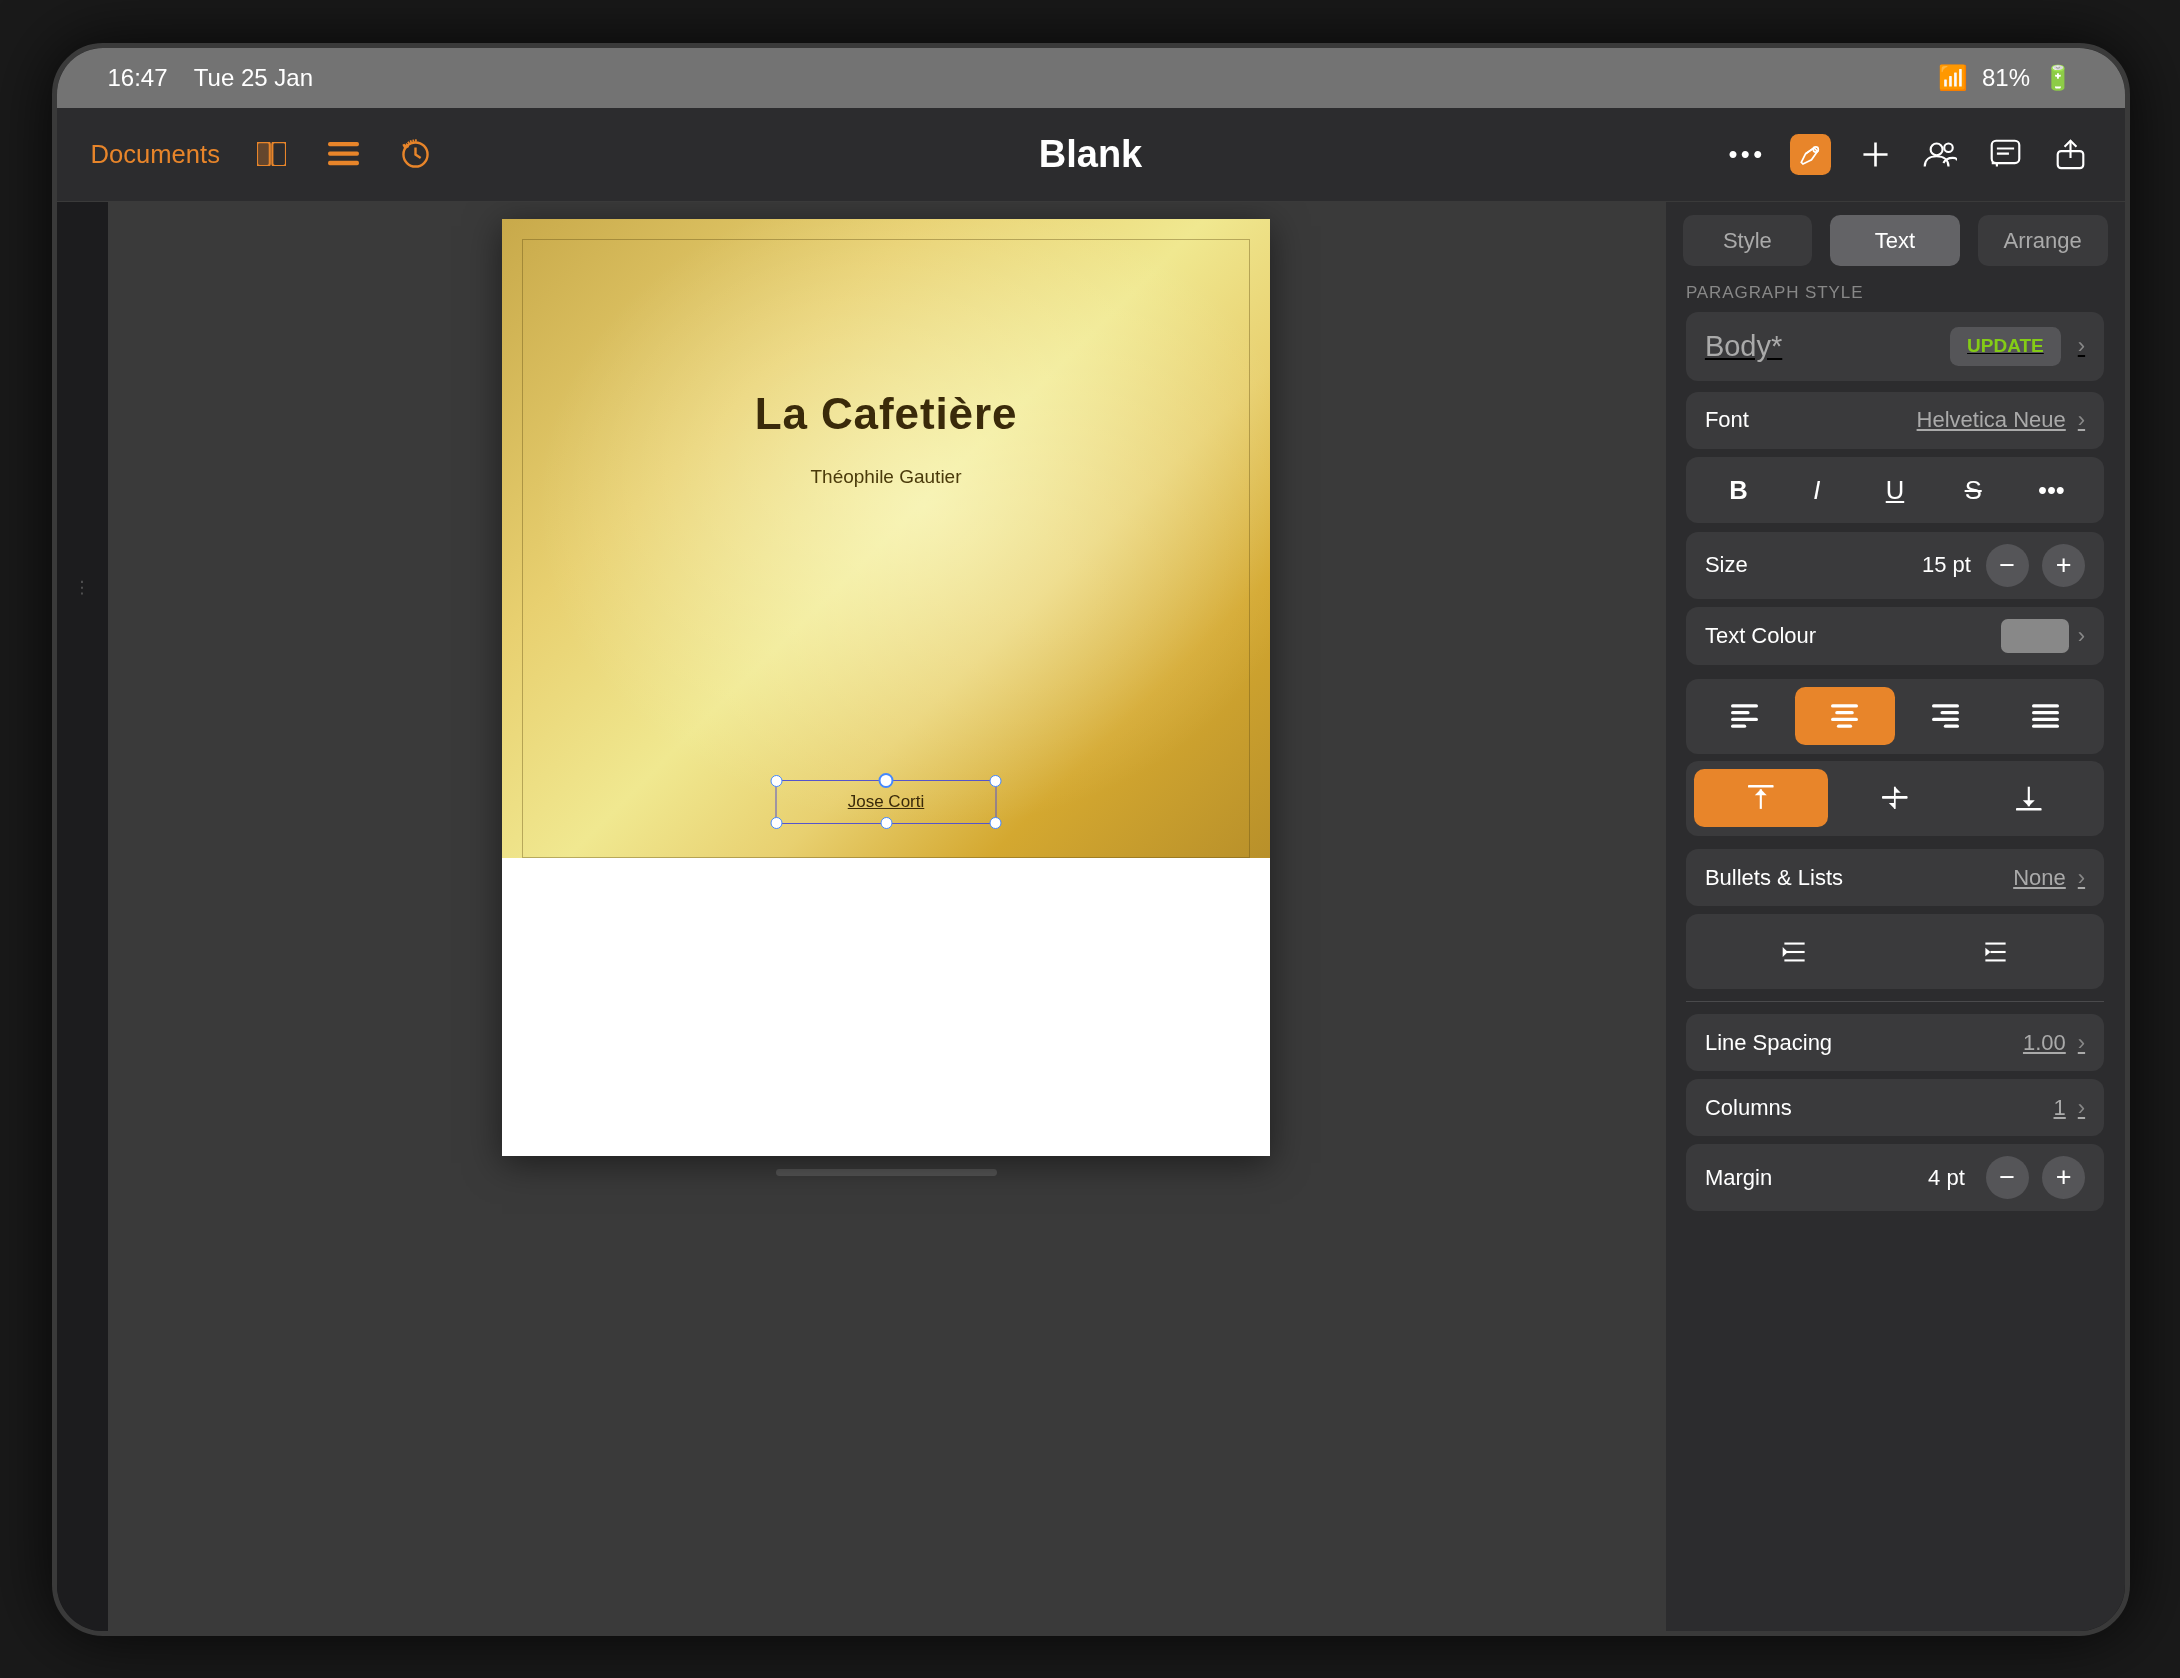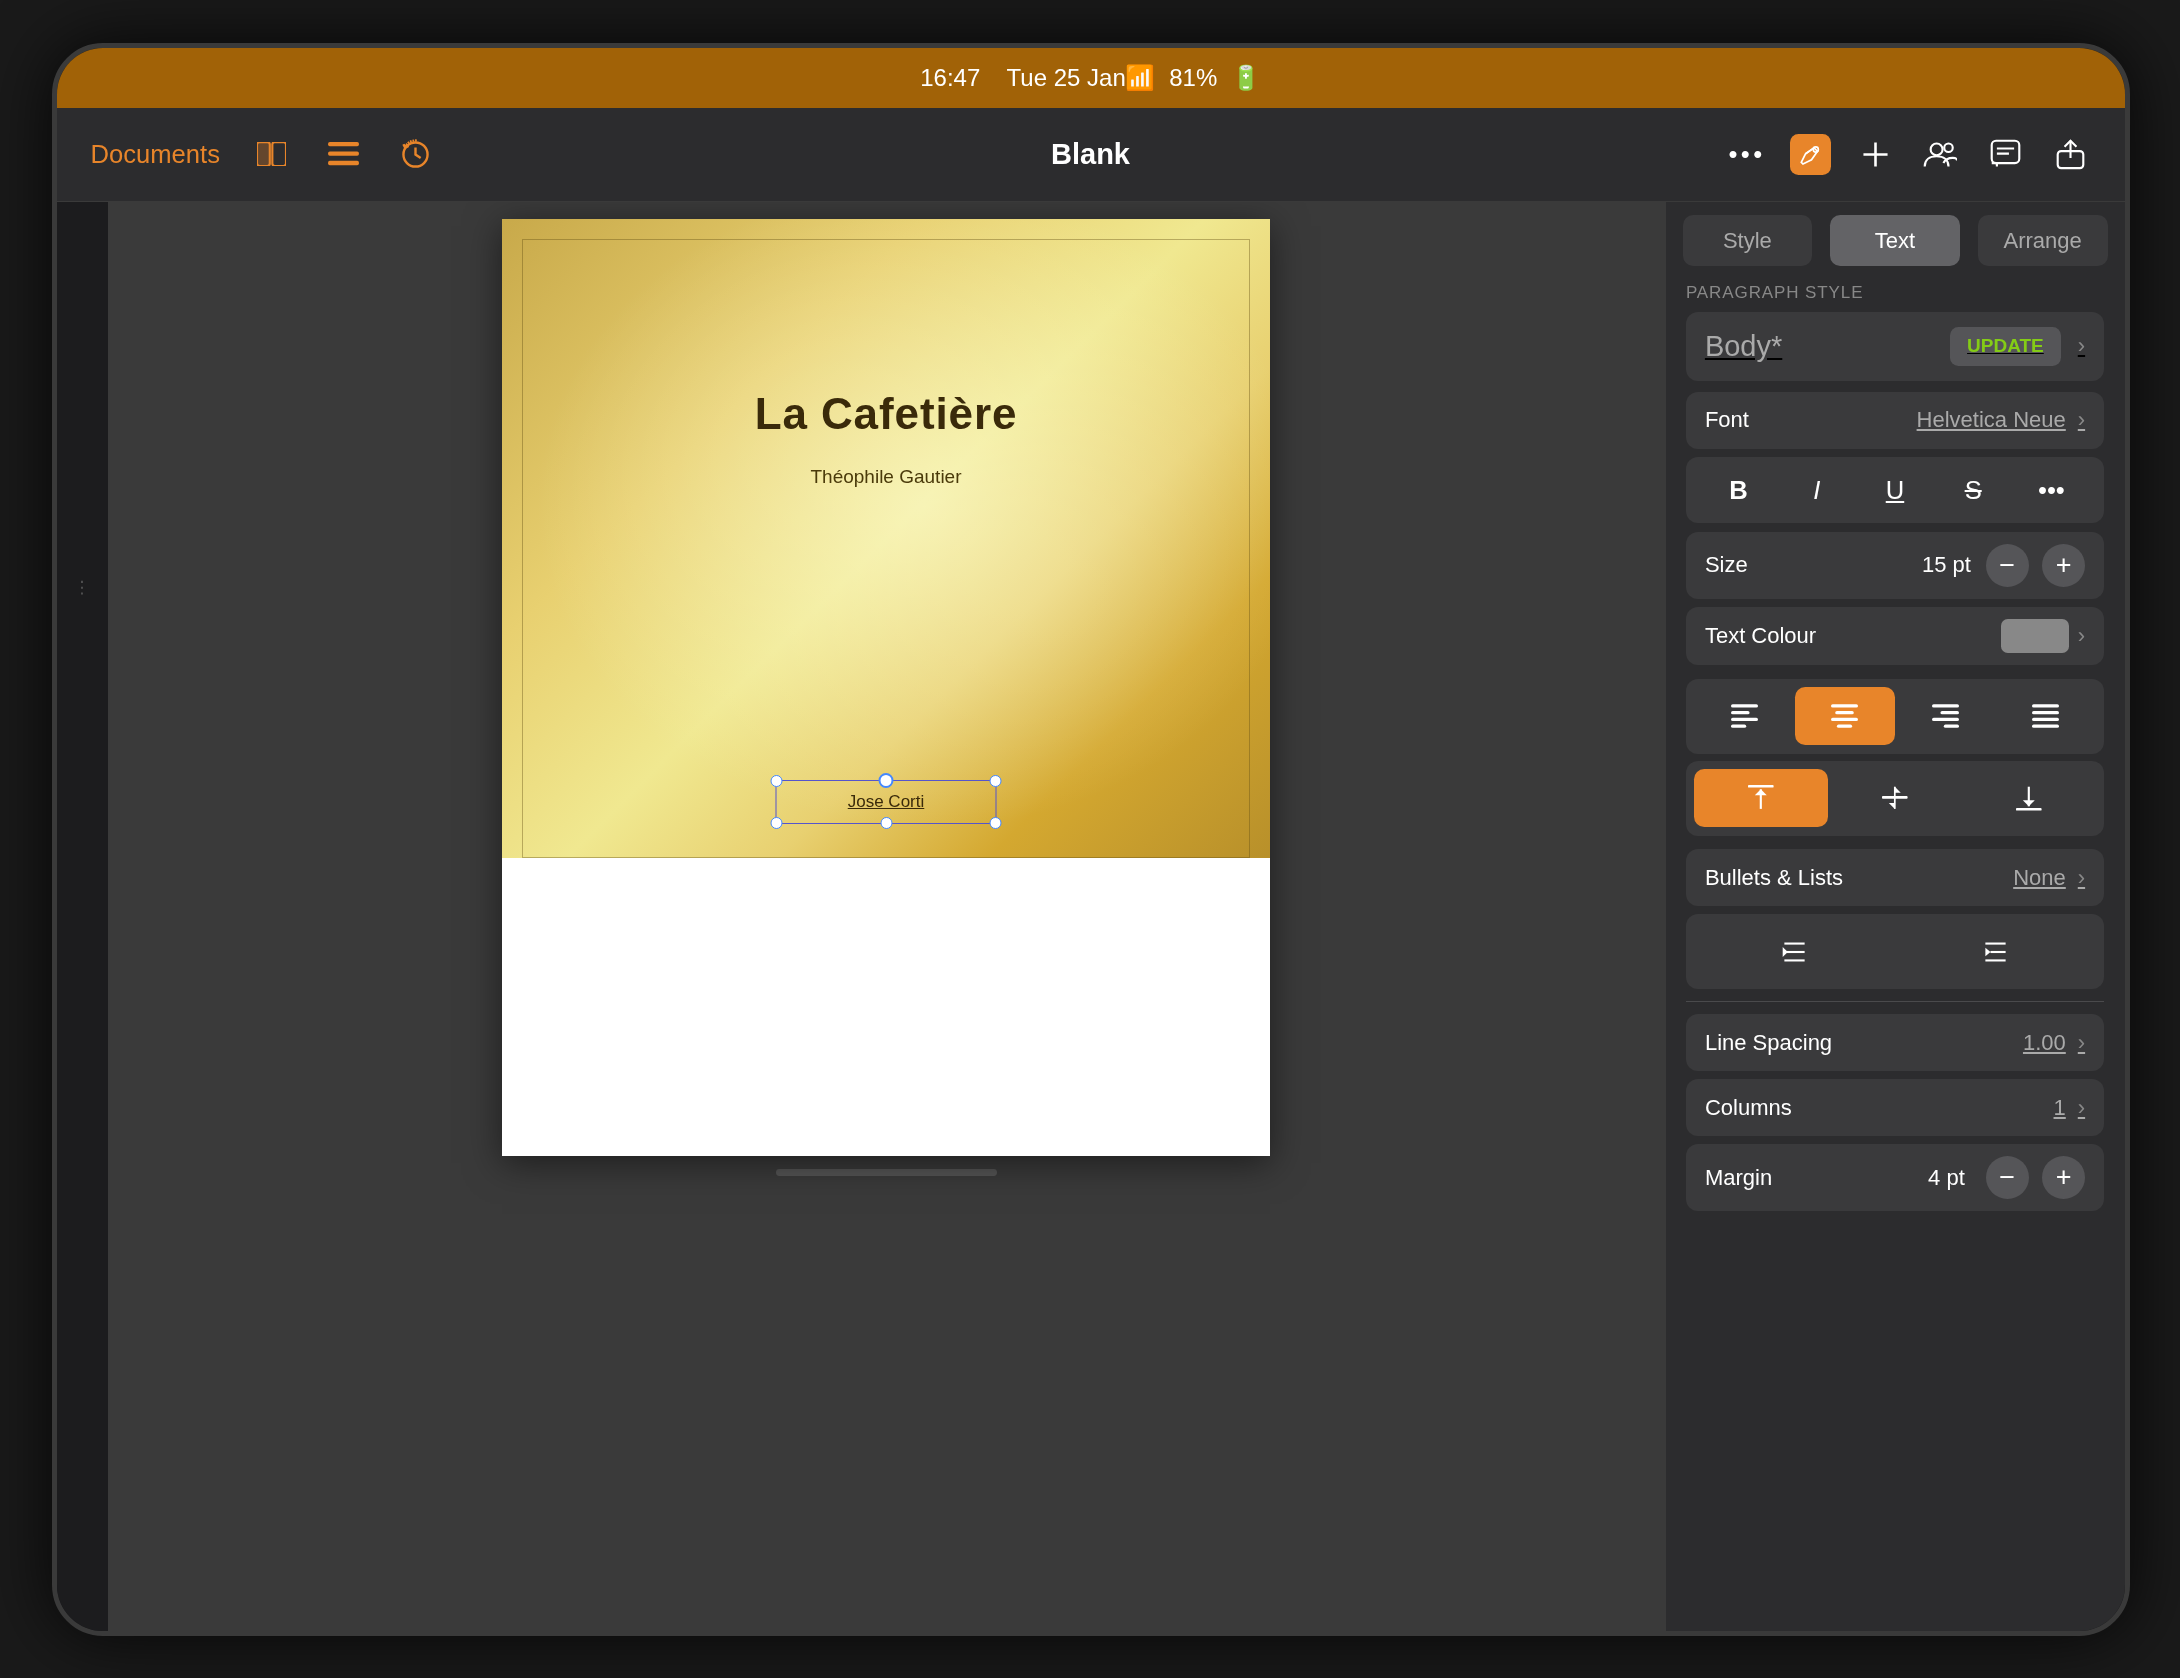--- a/index.html
+++ b/index.html
@@ -21,24 +21,24 @@
       border-radius: 51px;
       overflow: hidden;
       position: relative;
       border: 5.1px solid #3a3a3a;
       box-shadow: 0 0 68px rgba(0,0,0,0.8);
     }
 
     
     .status-bar {
       height: 60px;
-      background: #a16207;
-      display: flex;
-      align-items: center;
-      justify-content: center;
+      background: #737373;
+      display: flex;
+      align-items: center;
+      justify-content: space-between;
       padding: 0 51px;
       color: white;
       font-size: 24px;
       font-weight: 500;
     }
     .status-right {
       display: flex;
       align-items: center;
       gap: 13.6px;
     }
@@ -54,21 +54,21 @@
     }
     .toolbar-left {
       display: flex;
       align-items: center;
       gap: 31px;
       flex: 1;
     }
     .toolbar-center {
       flex: 1;
       text-align: center;
-      font-size: 29px;
+      font-size: 38px;
       font-weight: 600;
       color: white;
     }
     .toolbar-right {
       flex: 1;
       display: flex;
       align-items: center;
       justify-content: flex-end;
       gap: 24px;
     }

